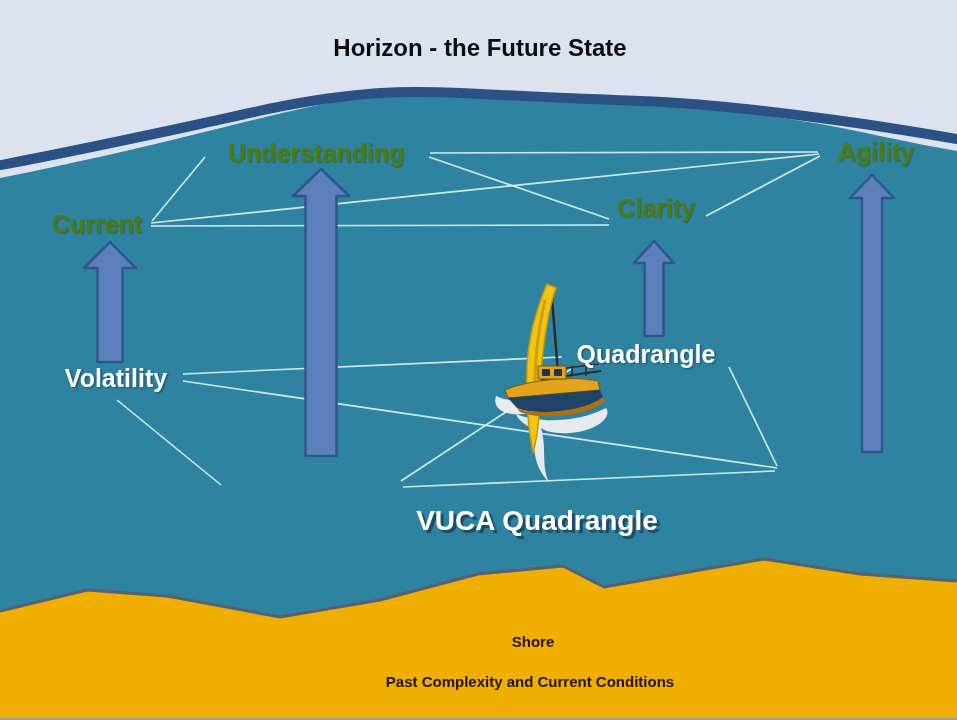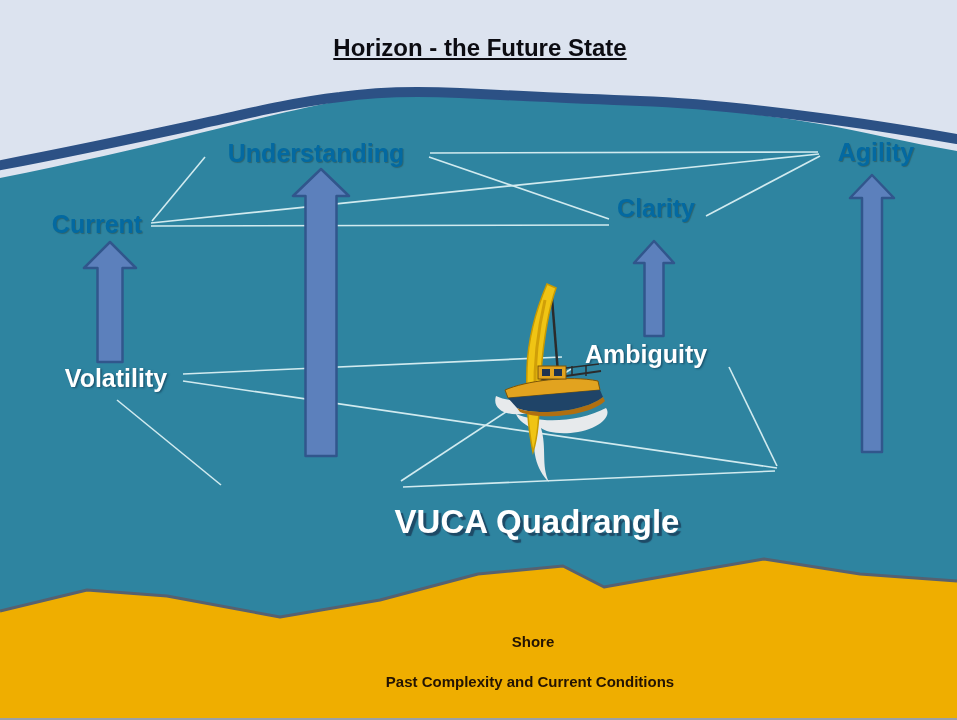--- a/index.html
+++ b/index.html
@@ -4,24 +4,24 @@
 <style>
   html,body{margin:0;padding:0;background:#ffffff;}
   #canvas{
     position:relative;width:957px;height:720px;overflow:hidden;
     font-family:"Liberation Sans",sans-serif;
     border-bottom:2px solid #9aa0a8;box-sizing:border-box;
   }
   #bg{position:absolute;left:0;top:0;z-index:0;}
   .lbl{position:absolute;transform:translate(-50%,-50%);white-space:nowrap;
        font-weight:bold;z-index:3;line-height:1;}
-  .lbl.title{font-size:24px;color:#0c0c12;text-decoration:underline;}
-  .lbl.orange{font-size:25px;color:#0369a1;text-shadow:1px 1px 1px rgba(40,30,0,.30);}
+  .lbl.title{font-size:24px;color:#0c0c12;}
+  .lbl.orange{font-size:25px;color:#4d7c0f;text-shadow:1px 1px 1px rgba(40,30,0,.30);}
   .lbl.white{font-size:25px;color:#ffffff;text-shadow:1.5px 1.5px 2px rgba(12,45,70,.55);}
-  .lbl.caption{font-size:33px;color:#ffffff;text-shadow:3px 3px 1px #1E4A66;}
+  .lbl.caption{font-size:28px;color:#ffffff;text-shadow:3px 3px 1px #1E4A66;}
   .lbl.shoretext{font-size:15px;color:#241403;}
 </style>
 </head>
 <body>
 
 <div id="canvas">
 
   <svg id="bg" width="957" height="720" viewBox="0 0 957 720">
 
     <rect x="0" y="0" width="957" height="720" fill="#DCE3EF"></rect>
@@ -94,19 +94,19 @@
   </svg>
 
   <div class="lbl title" style="left:480px;top:48px;">Horizon - the Future State</div>
 
   <div class="lbl orange" style="left:316px;top:153px;">Understanding</div>
   <div class="lbl orange" style="left:876px;top:152px;">Agility</div>
   <div class="lbl orange" style="left:97px;top:224px;">Current</div>
   <div class="lbl orange" style="left:656px;top:208px;">Clarity</div>
 
   <div class="lbl white" style="left:116px;top:378px;">Volatility</div>
-  <div class="lbl white" style="left:646px;top:354px;">Ambiguity</div>
+  <div class="lbl white" style="left:646px;top:354px;">Quadrangle</div>
 
   <div class="lbl caption" style="left:537px;top:521px;">VUCA Quadrangle</div>
 
   <div class="lbl shoretext" style="left:533px;top:641px;">Shore</div>
   <div class="lbl shoretext" style="left:530px;top:681px;">Past Complexity and Current Conditions</div>
 </div>
 
 </body></html>

